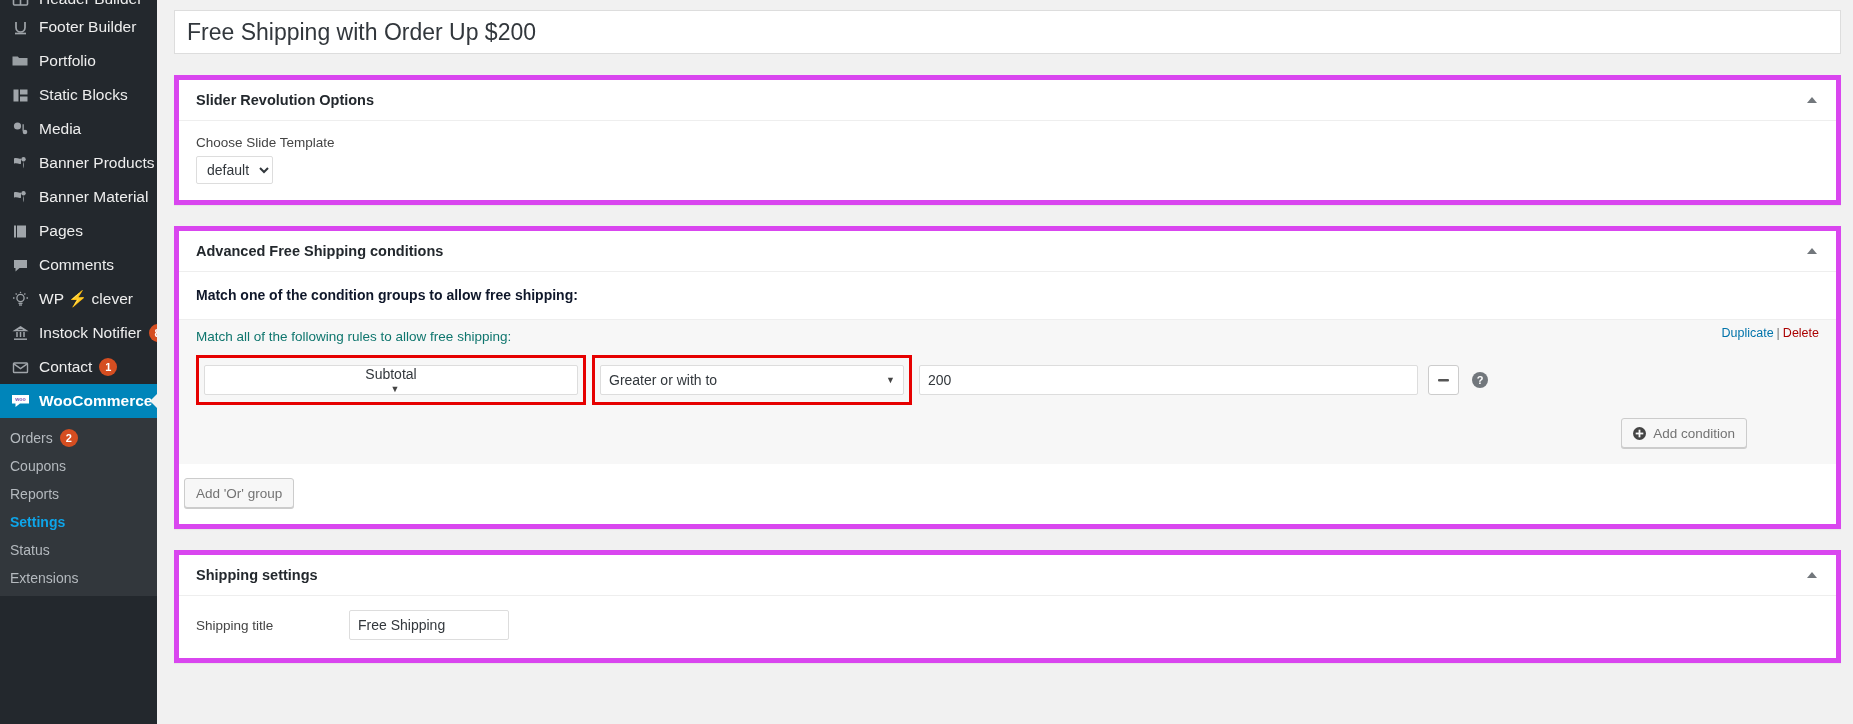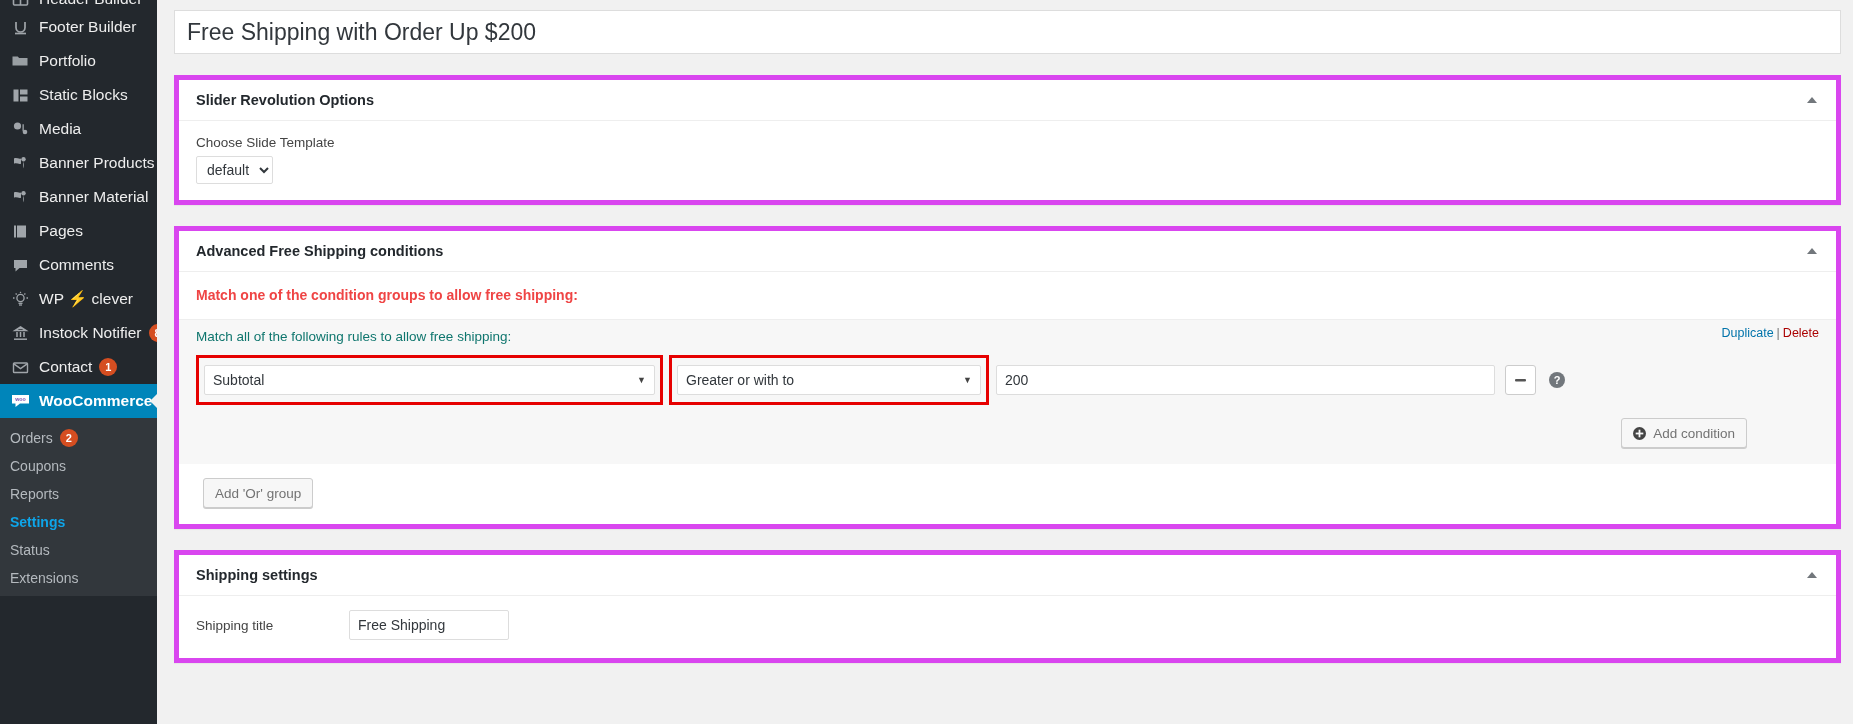--- a/index.html
+++ b/index.html
@@ -134,21 +134,21 @@
     border-radius: 2px;
     height: 28px;
     padding: 2px 6px;
     min-width: 70px;
   }
 
   
   .afs-intro {
     font-size: 14px;
     font-weight: bold;
-    color: #ef4444;
+    color: #0f172a;
     padding: 15px 17px 16px 17px;
     border-bottom: 1px solid #eee;
   }
   .afs-group {
     background: #f7f7f7;
     padding: 9px 17px 16px 17px;
     position: relative;
   }
   .group-links {
     position: absolute;
@@ -186,21 +186,21 @@
     padding: 0 8px;
     position: relative;
     cursor: pointer;
   }
   .cond-select .sel-text { flex: 1; white-space: nowrap; overflow: hidden; }
   .cond-select .caret {
     font-size: 9px;
     color: #444;
     margin-left: 8px;
   }
-  #cond-select-1 { width: 451px; }
+  #cond-select-1 { width: 374px; flex-direction: column; }
   #cond-select-2 { width: 304px; }
   .cond-value {
     height: 30px;
     width: 499px;
     border: 1px solid #ddd;
     border-radius: 2px;
     background: #fff;
     font-family: "Liberation Sans", sans-serif;
     font-size: 14px;
     color: #32373c;
@@ -245,21 +245,21 @@
     padding: 0 11px;
     display: inline-flex; align-items: center;
     cursor: pointer;
     box-shadow: 0 1px 0 #ccc;
   }
   .btn-gray .plus-ico {
     margin-right: 7px;
     display: inline-flex;
     color: #444;
   }
-  .orgroup-wrap { padding: 14px 17px 16px 24px; }
+  .orgroup-wrap { padding: 14px 17px 16px 5px; }
 
   
   .ship-row {
     display: flex; align-items: center;
     padding: 14px 17px 18px 17px;
   }
   .ship-row .lbl {
     font-size: 13.5px;
     color: #444;
     width: 153px;

